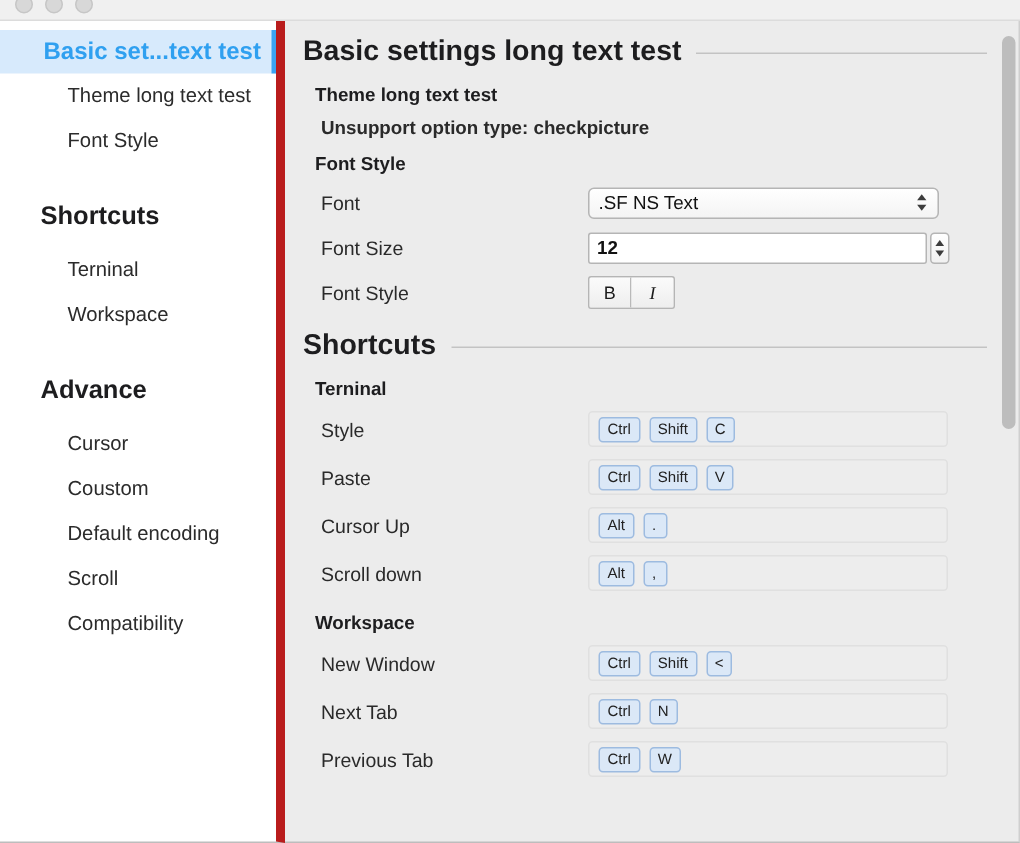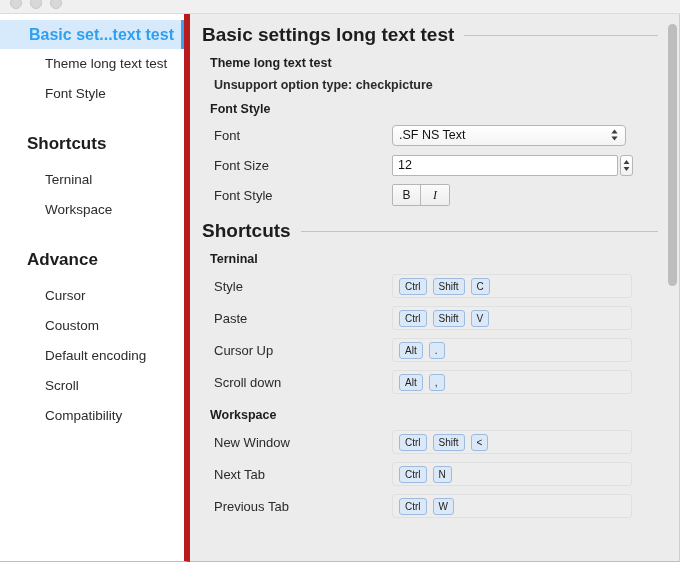--- a/index.html
+++ b/index.html
@@ -201,21 +201,21 @@
     transform: translateY(-50%);
     font-size: 9px;
     line-height: 9px;
     color: #3c3c3c;
     display: flex;
     flex-direction: column;
     gap: 1px;
   }
 
   
-  .numwrap { display: flex; align-items: center; gap: 2px; }
+  .numwrap { display: flex; align-items: center; gap: 2px; font-weight: bold; }
   .numfield {
     width: 226px; height: 21px;
     background: #fff;
     border: 1px solid #b5b5b5;
     border-radius: 2px;
     display: flex;
     align-items: center;
     padding: 0 5px;
     font-size: 12.5px;
     color: #111;

